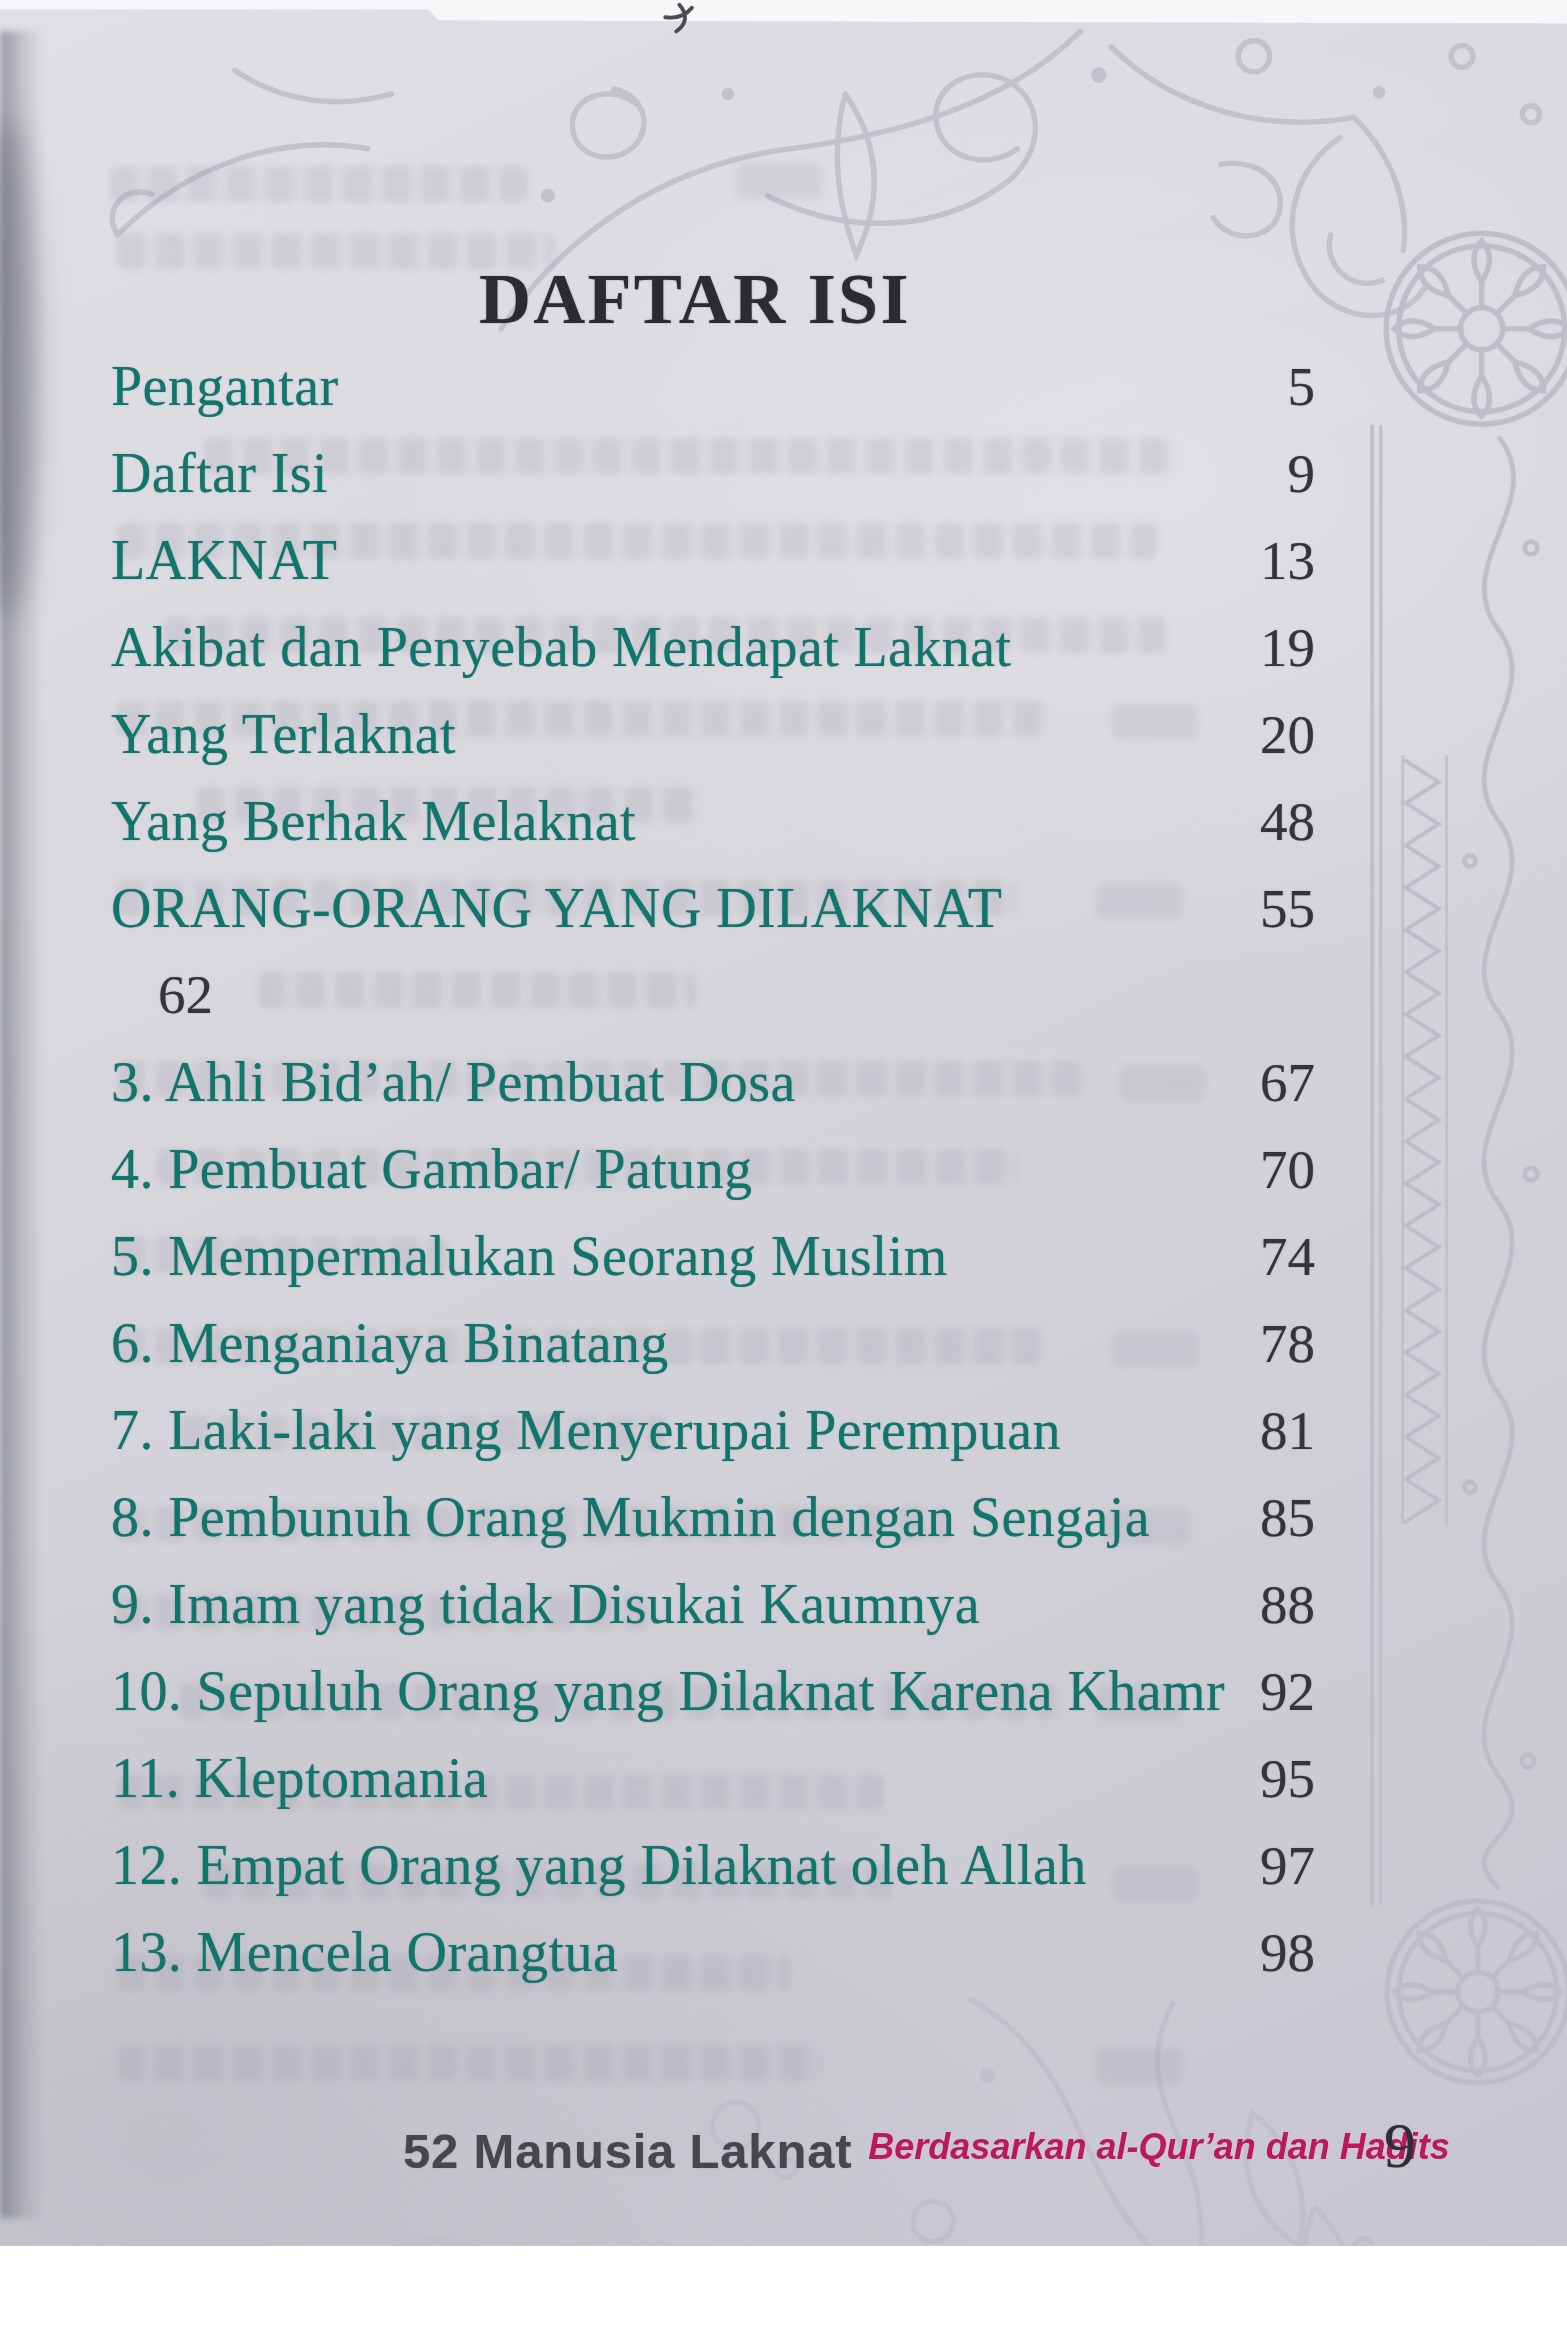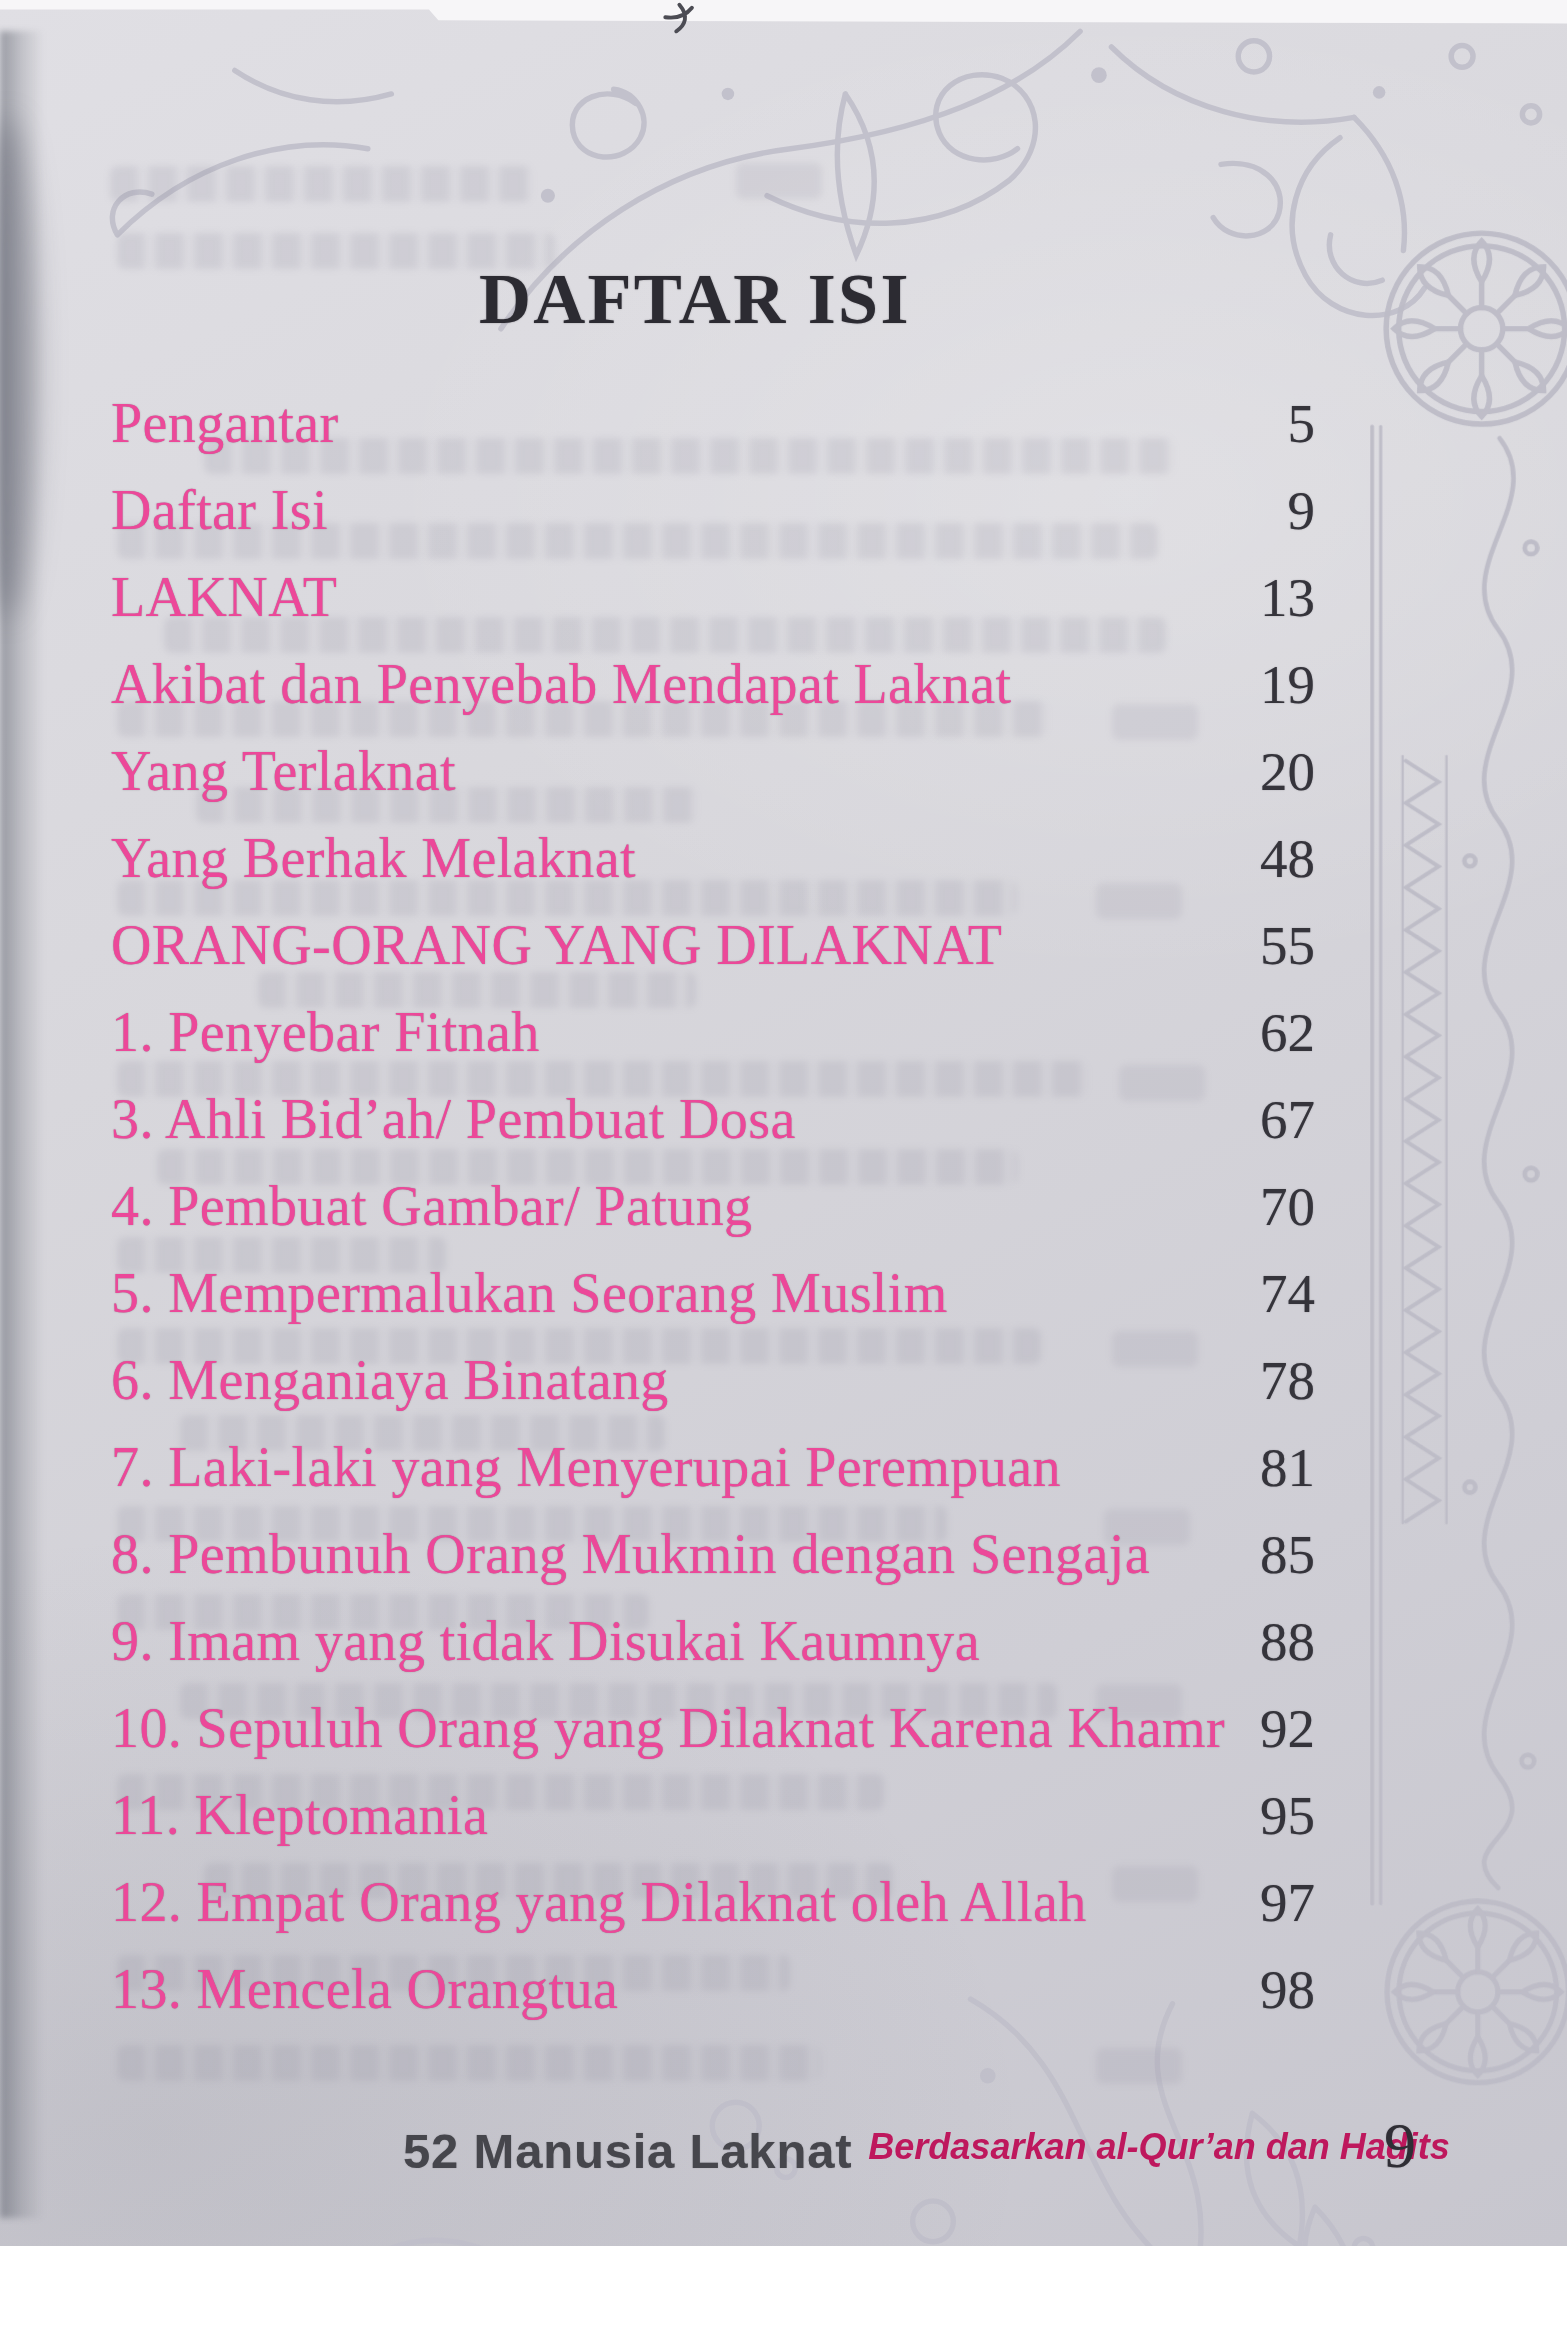--- a/index.html
+++ b/index.html
@@ -22,22 +22,22 @@
   
   .ghost{position:absolute;height:36px;border-radius:7.8px;filter:blur(3.9px);opacity:.55;z-index:2;
          background:repeating-linear-gradient(90deg, rgba(134,132,150,.30) 0 27px, rgba(134,132,150,.07) 27px 39px);}
   .ghost.gn{background:rgba(134,132,150,.26);width:86px;}
   
   .title{position:absolute;left:479px;top:210px;z-index:3;
          font-size:72px;font-weight:bold;letter-spacing:2.3px;color:#2c2b32;
          text-shadow:0 0 1.6px rgba(44,43,50,.45);white-space:nowrap;}
   .toc{position:absolute;left:111px;top:354px;width:1204px;z-index:3;}
   .row{display:flex;align-items:baseline;height:87px;}
-  .lbl{flex:1;font-size:56px;color:#ec4899;letter-spacing:0.4px;white-space:nowrap;
-       text-shadow:0 0 1.2px rgba(60,58,68,.50);margin-top:37px;}
+  .lbl{flex:1;font-size:56px;color:#0f766e;letter-spacing:0.4px;white-space:nowrap;
+       text-shadow:0 0 1.2px rgba(60,58,68,.50);}
   .num{width:102px;text-align:right;font-size:55px;color:#35343b;
        text-shadow:0 0 1.2px rgba(60,58,68,.50);}
   .footer{position:absolute;left:403px;top:2123px;z-index:3;display:flex;align-items:baseline;gap:16px;
           font-family:"Liberation Sans", sans-serif;white-space:nowrap;}
   .footer-main{font-size:49px;font-weight:600;color:#46464c;letter-spacing:0.8px;
           text-shadow:0 0 1.2px rgba(70,70,76,.4);}
   .footer-sub{font-size:36px;font-style:italic;font-weight:bold;color:#be185d;transform:translateY(-9.4px);}
   .pageno{position:absolute;left:1384px;top:2109px;z-index:3;font-size:64px;color:#2f2e35;
           text-shadow:0 0 1.2px rgba(47,46,53,.45);}
 </style>
@@ -202,21 +202,20 @@
       </div>
     <div class="row">
         <span class="lbl">Yang Berhak Melaknat</span>
         <span class="num">48</span>
       </div>
     <div class="row">
         <span class="lbl">ORANG-ORANG YANG DILAKNAT</span>
         <span class="num">55</span>
       </div>
     <div class="row">
-        <span class="lbl">1. Penyebar Fitnah</span>
         <span class="num">62</span>
       </div>
     <div class="row">
         <span class="lbl">3. Ahli Bid’ah/ Pembuat Dosa</span>
         <span class="num">67</span>
       </div>
     <div class="row">
         <span class="lbl">4. Pembuat Gambar/ Patung</span>
         <span class="num">70</span>
       </div>

